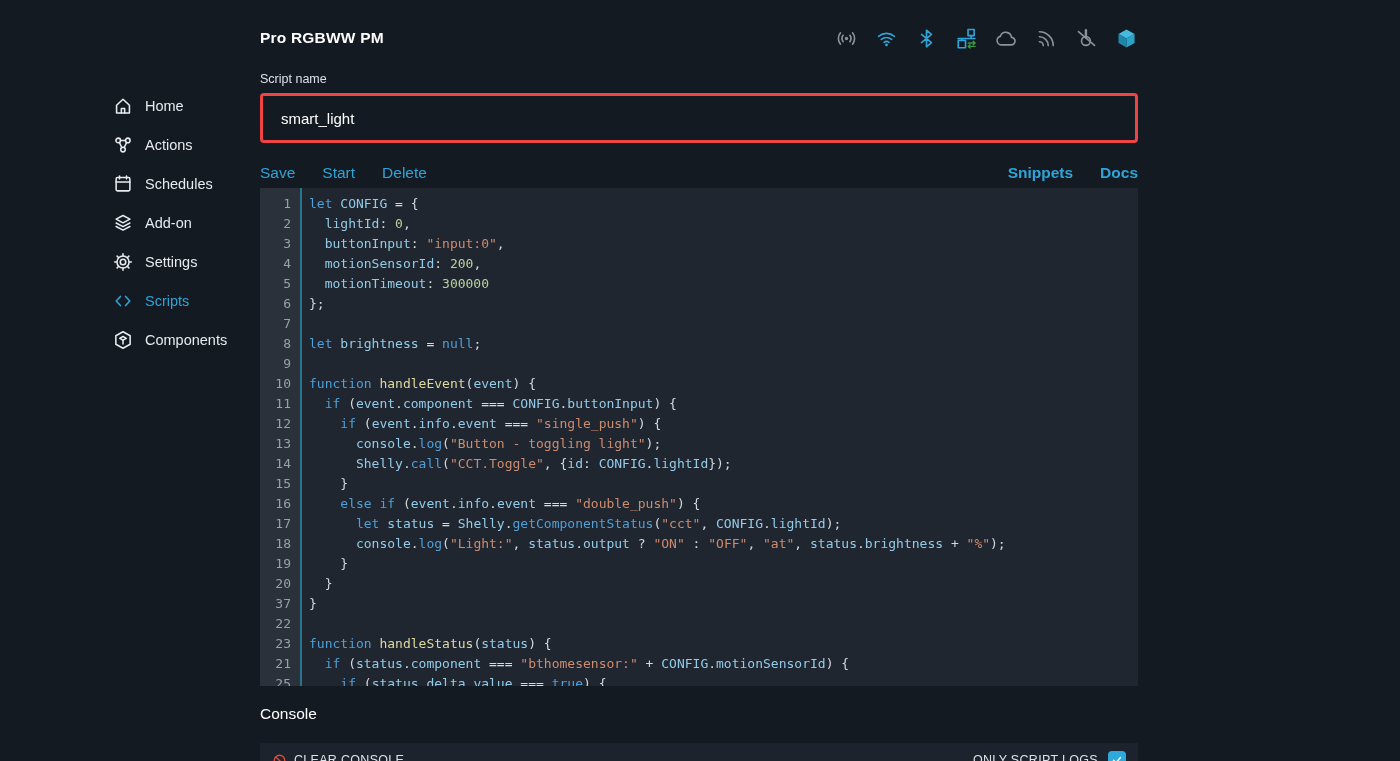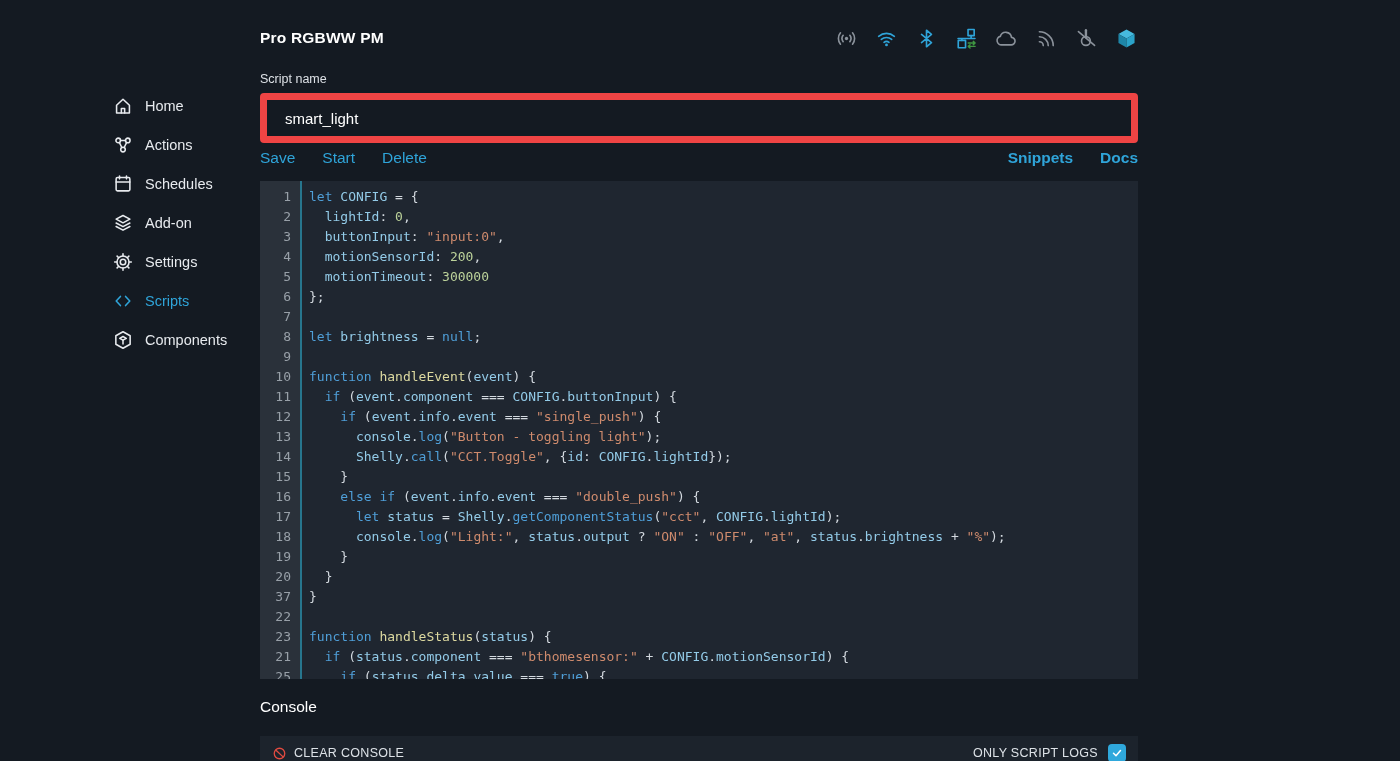--- a/index.html
+++ b/index.html
@@ -25,24 +25,24 @@
   .topbar{display:flex;justify-content:space-between;align-items:center;padding-top:20px;height:36px;}
   .device-title{color:#ffffff;font-size:15.5px;font-weight:700;letter-spacing:.2px;}
   .status-icons{display:flex;align-items:center;gap:17px;}
   .status-icon{width:23px;height:23px;}
   .status-icon svg{width:23px;height:23px;display:block;}
   .status-icon.idle{color:#8b929b;}
   .status-icon.active{color:#2fa4d9;}
 
   .field-label{margin-top:16px;font-size:12.5px;color:#dde1e6;}
   .name-input{margin-top:7px;width:100%;box-sizing:border-box;height:50px;background:transparent;
-    border:7px solid #ef4444;border-radius:4px;color:#ffffff;font-size:15px;padding:0 18px;outline:none;
+    border:3px solid #ef4444;border-radius:4px;color:#ffffff;font-size:15px;padding:0 18px;outline:none;
     font-family:"Liberation Sans",sans-serif;}
 
-  .action-row{display:flex;align-items:flex-start;margin-top:6px;height:26px;}
+  .action-row{display:flex;align-items:flex-end;margin-top:13px;height:26px;}
   .action-link{color:#2fa4d9;font-size:15.5px;font-weight:500;margin-right:27px;cursor:pointer;}
   .row-spacer{flex:1;}
   .doc-link{color:#2fa4d9;font-size:15.5px;font-weight:700;margin-left:27px;margin-right:0;cursor:pointer;}
 
   
   .editor{margin-top:6px;height:498px;overflow:hidden;
     background:linear-gradient(90deg,#2a313a 0,#2a313a 40px,#27768e 40px,#27768e 42px,#1f2630 42px);
     font-family:"DejaVu Sans Mono","Liberation Mono",monospace;font-size:13px;padding-top:6px;box-sizing:border-box;}
   .code-row{display:flex;height:20px;line-height:20px;}
   .ln{flex:0 0 42px;width:42px;color:#98a0a8;text-align:right;padding-right:11px;box-sizing:border-box;user-select:none;}

